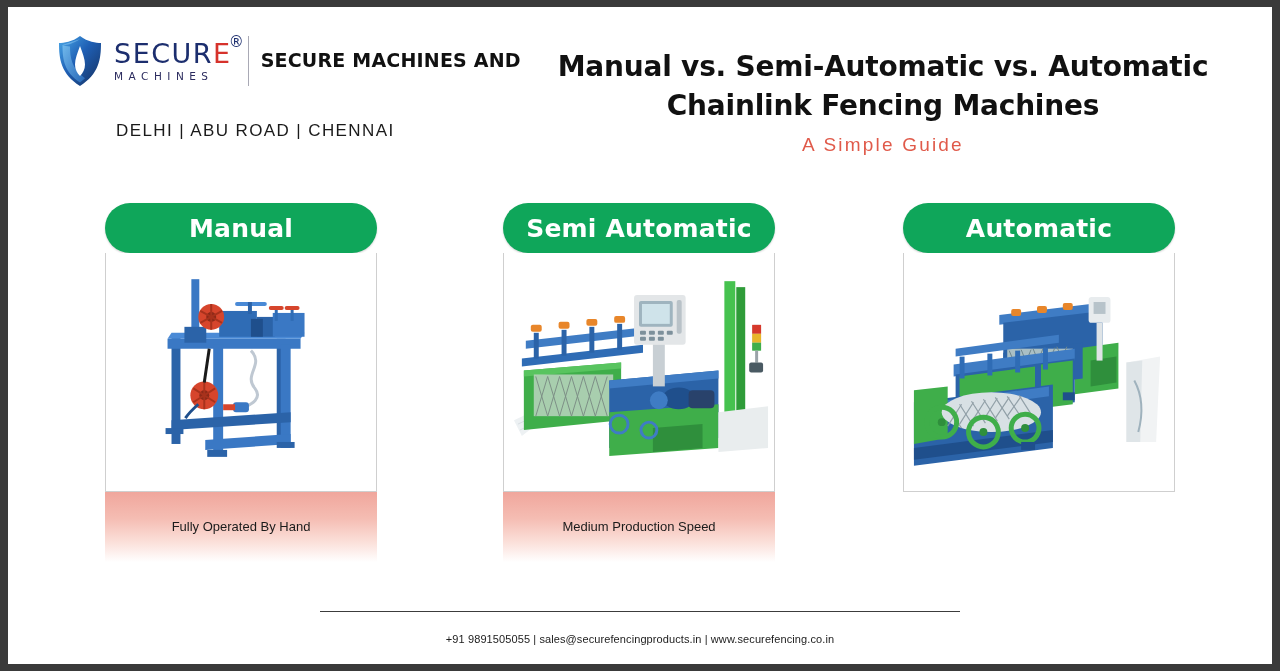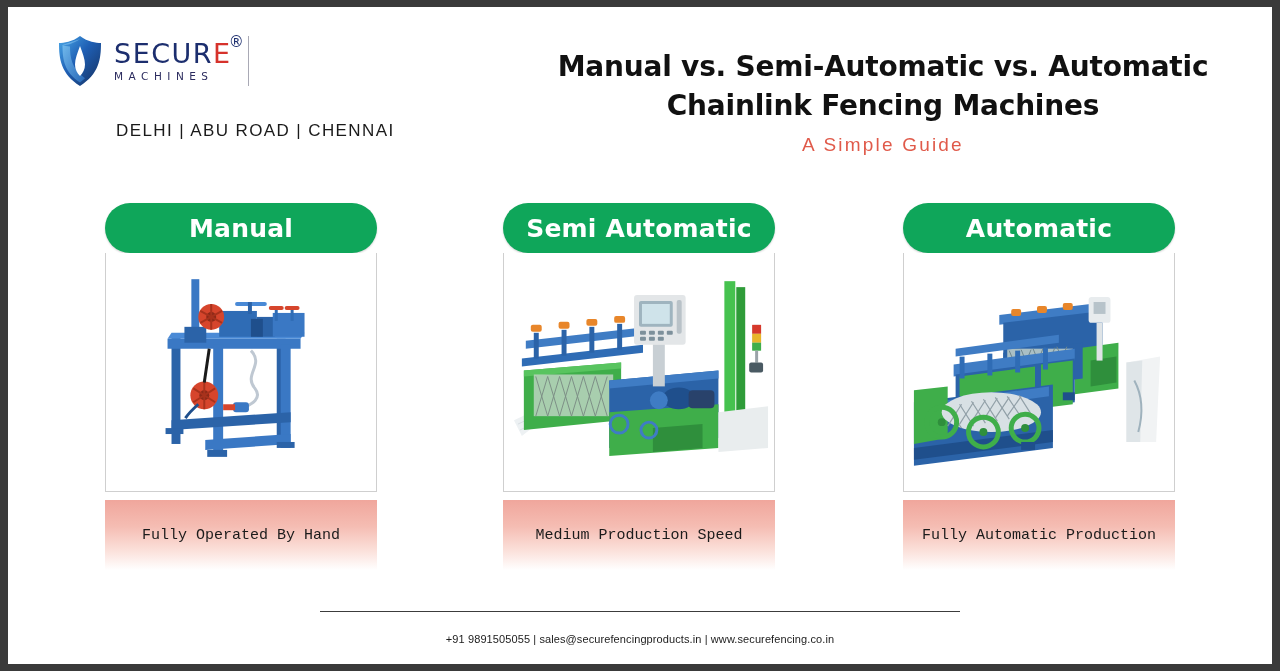--- a/index.html
+++ b/index.html
@@ -172,24 +172,23 @@
   .card-img svg { display: block; width: 100%; height: 100%; }
 
   .card-cap {
     height: 70px;
     background: linear-gradient(to bottom, #f0a69c 0%, #f5bdb3 38%, #fbe0da 72%, #ffffff 100%);
     display: flex;
     align-items: flex-start;
     justify-content: center;
     padding-top: 27px;
     box-sizing: border-box;
-    font-family: Liberation Mono, monospace;
-    font-size: 15px;
+    font-family: Liberation Sans, sans-serif;
+    font-size: 13px;
     color: #1b1b1b;
-    margin-top: 8px;
   }
 
   
   .footer-rule {
     position: absolute;
     left: 312px;
     top: 604px;
     width: 640px;
     height: 1px;
     background: #3c3c3c;
@@ -235,20 +234,21 @@
 
       <div class="wordmark">
         <span class="secure"><span>SECUR</span><span class="red-e">E</span></span>
         <span class="reg">®</span>
         <span class="fencing">MACHINES</span>
       </div>
 
       <div class="vrule"></div>
 
       <div class="company">
+        <div>SECURE MACHINES AND</div>
       </div>
     </div>
 
     <div class="cities">DELHI | ABU ROAD | CHENNAI</div>
   </div>
 
   <div class="title-block">
     <div class="title">
       <div>Manual vs. Semi-Automatic vs. Automatic</div>
       <div>Chainlink Fencing Machines</div>
@@ -469,21 +469,20 @@
           <polygon points="52,96 156,82 156,90 52,104" fill="#3f7cc4"></polygon>
 
           <polygon points="224,110 258,104 254,190 224,190" fill="#f1f3f4"></polygon>
           <polygon points="224,110 240,108 238,190 224,190" fill="#dfe5e8"></polygon>
           <path d="M232 128 Q244 150 236 180" stroke="#9fb2bd" stroke-width="2" fill="none"></path>
 
           <rect x="118" y="190" width="14" height="8" fill="#1f4f8c"></rect>
           <rect x="160" y="140" width="12" height="8" fill="#1f4f8c"></rect>
         </svg>
       </div>
-      <div class="card-cap">Fully Automatic Production</div>
     </div>
 
   </div>
 
   <div class="footer-rule"></div>
   <div class="footer-text">+91 9891505055 | sales@securefencingproducts.in | www.securefencing.co.in</div>
 
 </div>
 
 </body></html>

